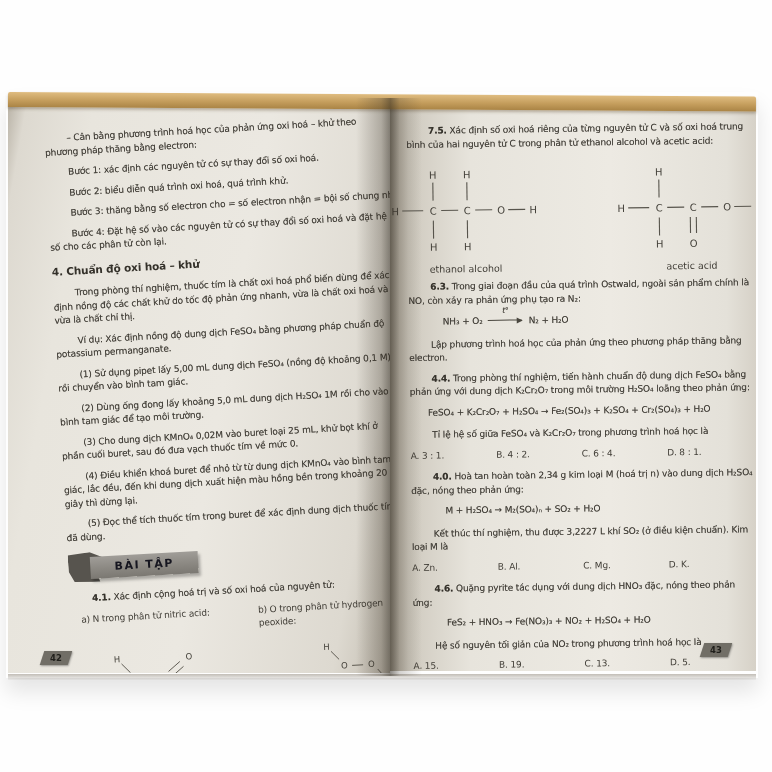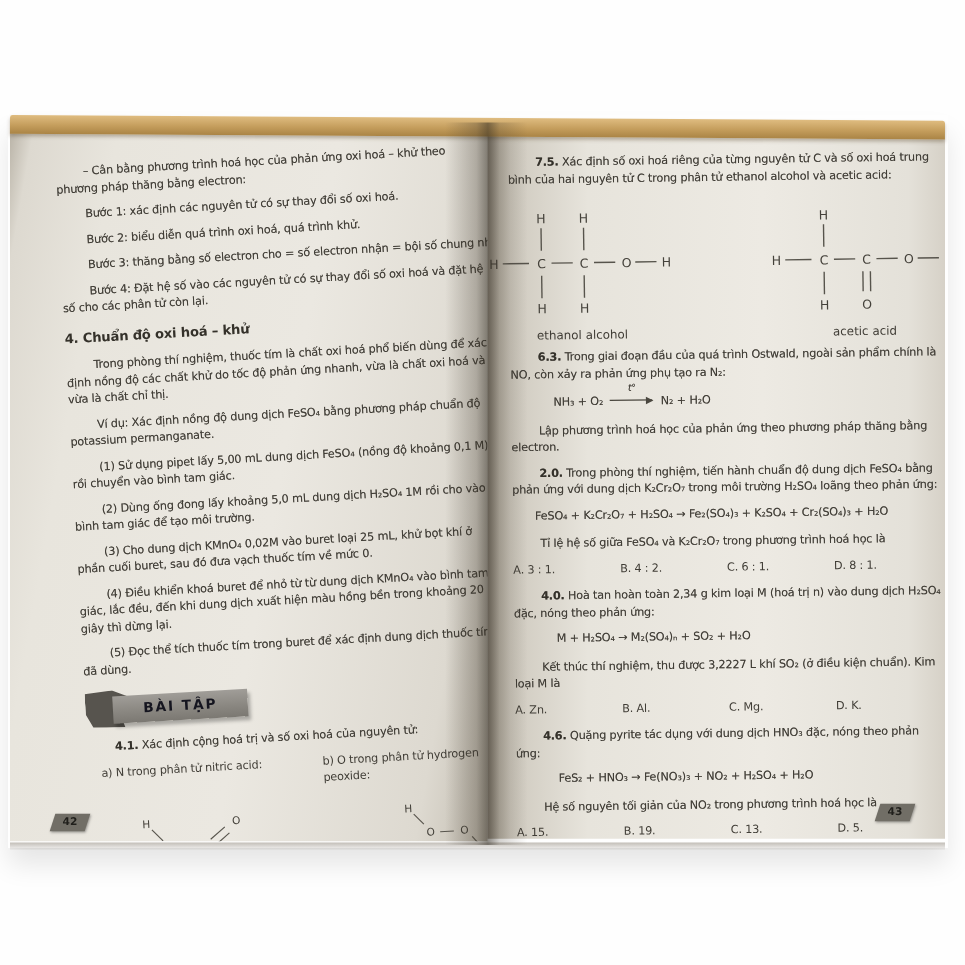--- a/index.html
+++ b/index.html
@@ -190,27 +190,27 @@
               <text class="atom" x="92" y="92" text-anchor="middle">O</text>
             </svg>
             <div class="fig-label">acetic acid</div>
           </div>
         </div>
 
         <p><span class="qnum">6.3.</span> <span>Trong giai đoạn đầu của quá trình Ostwald, ngoài sản phẩm chính là NO, còn xảy ra phản ứng phụ tạo ra N₂:</span></p>
         <p class="eq"><span>NH₃  +  O₂</span><span class="rxn-arrow" style="position:relative;display:inline-block;width:36px;height:10px;margin:0 5px;"><i style="position:absolute;top:-9px;left:50%;transform:translateX(-50%);font-style:italic;font-size:7.5px;">t°</i><span style="position:absolute;left:0;right:2px;bottom:3px;height:1px;background:#4a473f;"></span><span style="position:absolute;right:-2px;bottom:0;width:0;height:0;border:3.5px solid transparent;border-left:6px solid #4a473f;"></span></span><span>N₂  +  H₂O</span></p>
         <p>Lập phương trình hoá học của phản ứng theo phương pháp thăng bằng electron.</p>
 
-        <p><span class="qnum">2.0.</span> <span>Trong phòng thí nghiệm, tiến hành chuẩn độ dung dịch FeSO₄ bằng phản ứng với dung dịch K₂Cr₂O₇ trong môi trường H₂SO₄ loãng theo phản ứng:</span></p>
+        <p><span class="qnum">4.4.</span> <span>Trong phòng thí nghiệm, tiến hành chuẩn độ dung dịch FeSO₄ bằng phản ứng với dung dịch K₂Cr₂O₇ trong môi trường H₂SO₄ loãng theo phản ứng:</span></p>
         <p class="eq" style="padding-left:18px;">FeSO₄ + K₂Cr₂O₇ + H₂SO₄ → Fe₂(SO₄)₃ + K₂SO₄ + Cr₂(SO₄)₃ + H₂O</p>
         <p>Tỉ lệ hệ số giữa FeSO₄ và K₂Cr₂O₇ trong phương trình hoá học là</p>
         <div class="opts txt">
           <span class="opt">A. 3 : 1.</span>
           <span class="opt">B. 4 : 2.</span>
-          <span class="opt">C. 6 : 1.</span>
+          <span class="opt">C. 6 : 4.</span>
           <span class="opt">D. 8 : 1.</span>
         </div>
 
         <p><span class="qnum">4.0.</span> <span>Hoà tan hoàn toàn 2,34 g kim loại M (hoá trị n) vào dung dịch H₂SO₄ đặc, nóng theo phản ứng:</span></p>
         <p class="eq">M  +  H₂SO₄ → M₂(SO₄)ₙ + SO₂ + H₂O</p>
         <p>Kết thúc thí nghiệm, thu được 3,2227 L khí SO₂ (ở điều kiện chuẩn). Kim loại M là</p>
         <div class="opts txt">
           <span class="opt">A. Zn.</span>
           <span class="opt">B. Al.</span>
           <span class="opt">C. Mg.</span>

